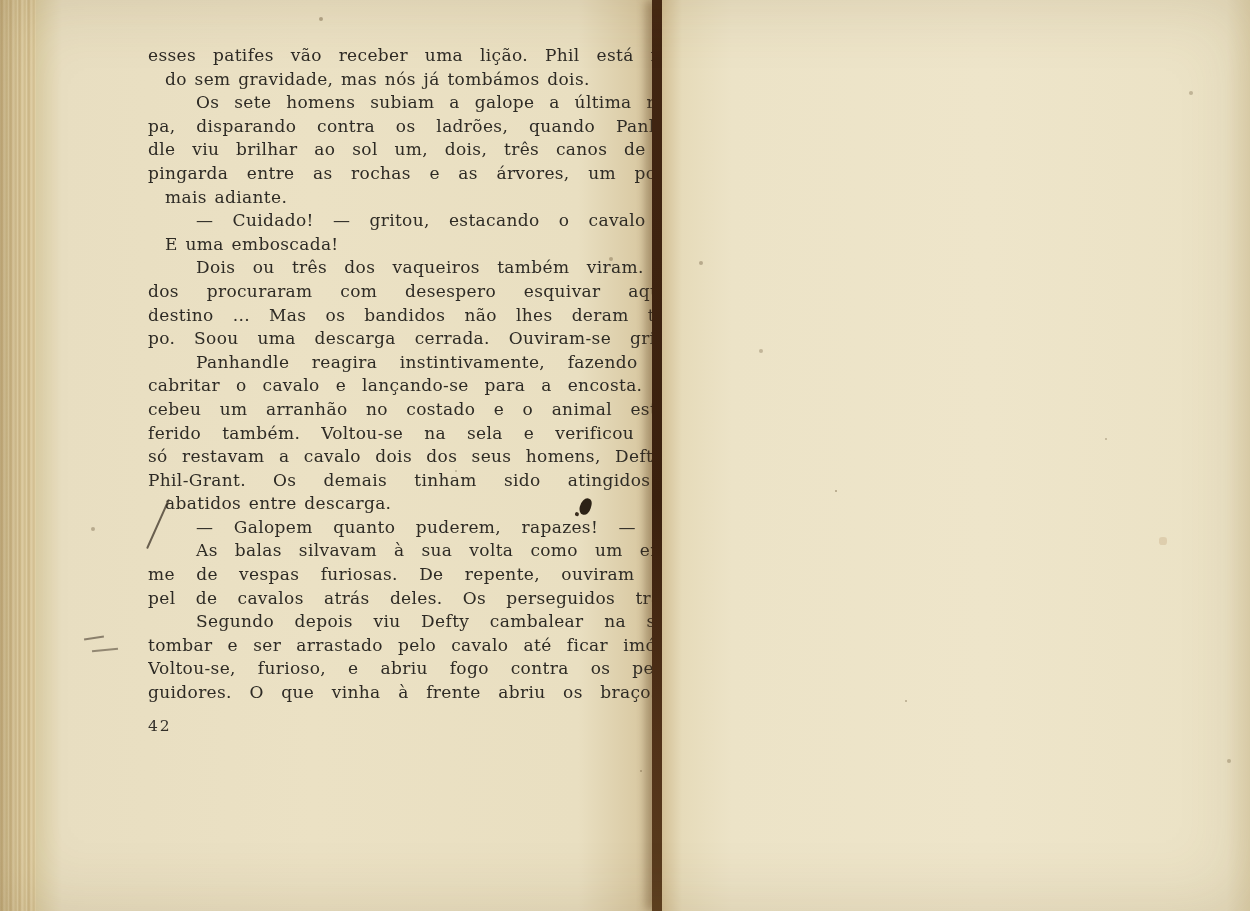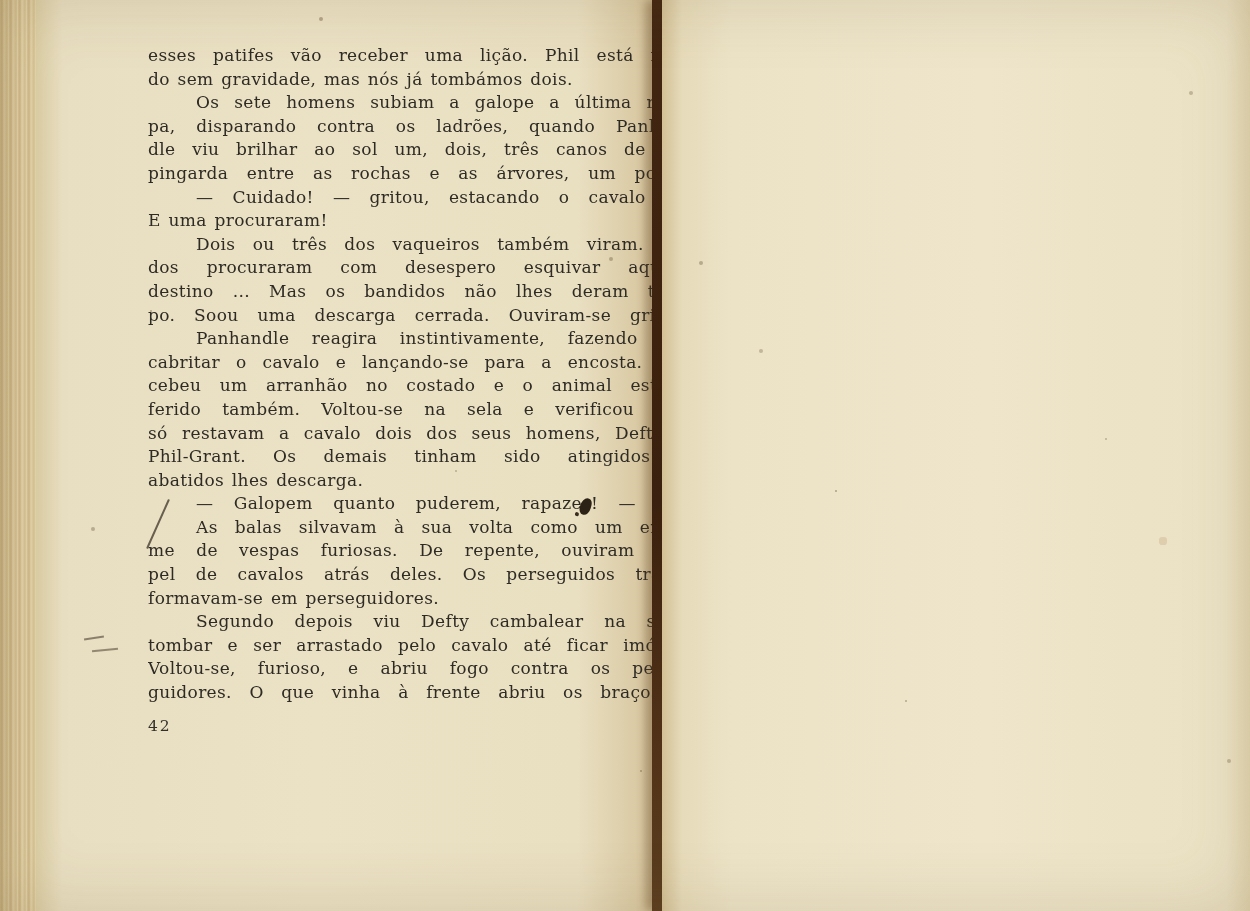--- a/index.html
+++ b/index.html
@@ -40,21 +40,21 @@
     box-shadow:inset 0 0 70px rgba(110,85,40,.18);
   }
 
   .text-block{position:absolute;font-size:17px;letter-spacing:.35px;word-spacing:2px;}
   .tb-left{left:112px;top:44px;width:540px;}
   .line{
     height:23.6px;line-height:23.6px;
     text-align:justify;text-align-last:justify;
     overflow:hidden;
   }
-  .line.end{text-align-last:left;}
+  .line.end{text-align-last:left;margin-left:17px;}
   .line.indent{padding-left:48px;}
   .page-number{
     margin-top:12px;text-align:left;font-size:15.5px;letter-spacing:2px;color:#33302a;
   }
 
   
   .ink-blot{
     position:absolute;left:580px;top:498px;width:11px;height:17px;
     background:#2c2216;border-radius:62% 38% 55% 45%;transform:rotate(14deg);
   }
@@ -100,38 +100,38 @@
 
 <div class="page page-left">
   <div class="text-block tb-left">
     <div>
         <div class="line">esses patifes vão receber uma lição. Phil está feri-</div>
         <div class="line end">do sem gravidade, mas nós já tombámos dois.</div>
         <div class="line indent">Os sete homens subiam a galope a última ram-</div>
         <div class="line">pa, disparando contra os ladrões, quando Panhan-</div>
         <div class="line">dle viu brilhar ao sol um, dois, três canos de es-</div>
         <div class="line">pingarda entre as rochas e as árvores, um pouco</div>
+        <div class="line end">mais adiante.</div>
         <div class="line indent">— Cuidado! — gritou, estacando o cavalo —.</div>
-        <div class="line end">E uma procuraram!</div>
+        <div class="line end">E uma emboscada!</div>
         <div class="line indent">Dois ou três dos vaqueiros também viram. To-</div>
         <div class="line">dos procuraram com desespero esquivar aquele</div>
         <div class="line">destino ... Mas os bandidos não lhes deram tem-</div>
         <div class="line">po. Soou uma descarga cerrada. Ouviram-se gritos,</div>
         <div class="line indent">Panhandle reagira instintivamente, fazendo en-</div>
         <div class="line">cabritar o cavalo e lançando-se para a encosta. Re-</div>
         <div class="line">cebeu um arranhão no costado e o animal estava</div>
         <div class="line">ferido também. Voltou-se na sela e verificou que</div>
         <div class="line">só restavam a cavalo dois dos seus homens, Defty e</div>
         <div class="line">Phil-Grant. Os demais tinham sido atingidos e</div>
-        <div class="line end">abatidos lhes descarga.</div>
+        <div class="line end">abatidos entre descarga.</div>
         <div class="line indent">— Galopem quanto puderem, rapazes! — gri-</div>
         <div class="line indent">As balas silvavam à sua volta como um enxa-</div>
         <div class="line">me de vespas furiosas. De repente, ouviram tro-</div>
         <div class="line">pel de cavalos atrás deles. Os perseguidos trans-</div>
-        <div class="line end">formavam-se em perseguidores.</div>
         <div class="line indent">Segundo depois viu Defty cambalear na sela,</div>
         <div class="line">tombar e ser arrastado pelo cavalo até ficar imóvel.</div>
         <div class="line">Voltou-se, furioso, e abriu fogo contra os perse-</div>
         <div class="line">guidores. O que vinha à frente abriu os braços e</div>
       </div>
     <div class="page-number">42</div>
   </div>
 </div>
 
 <div class="gutter"></div>

